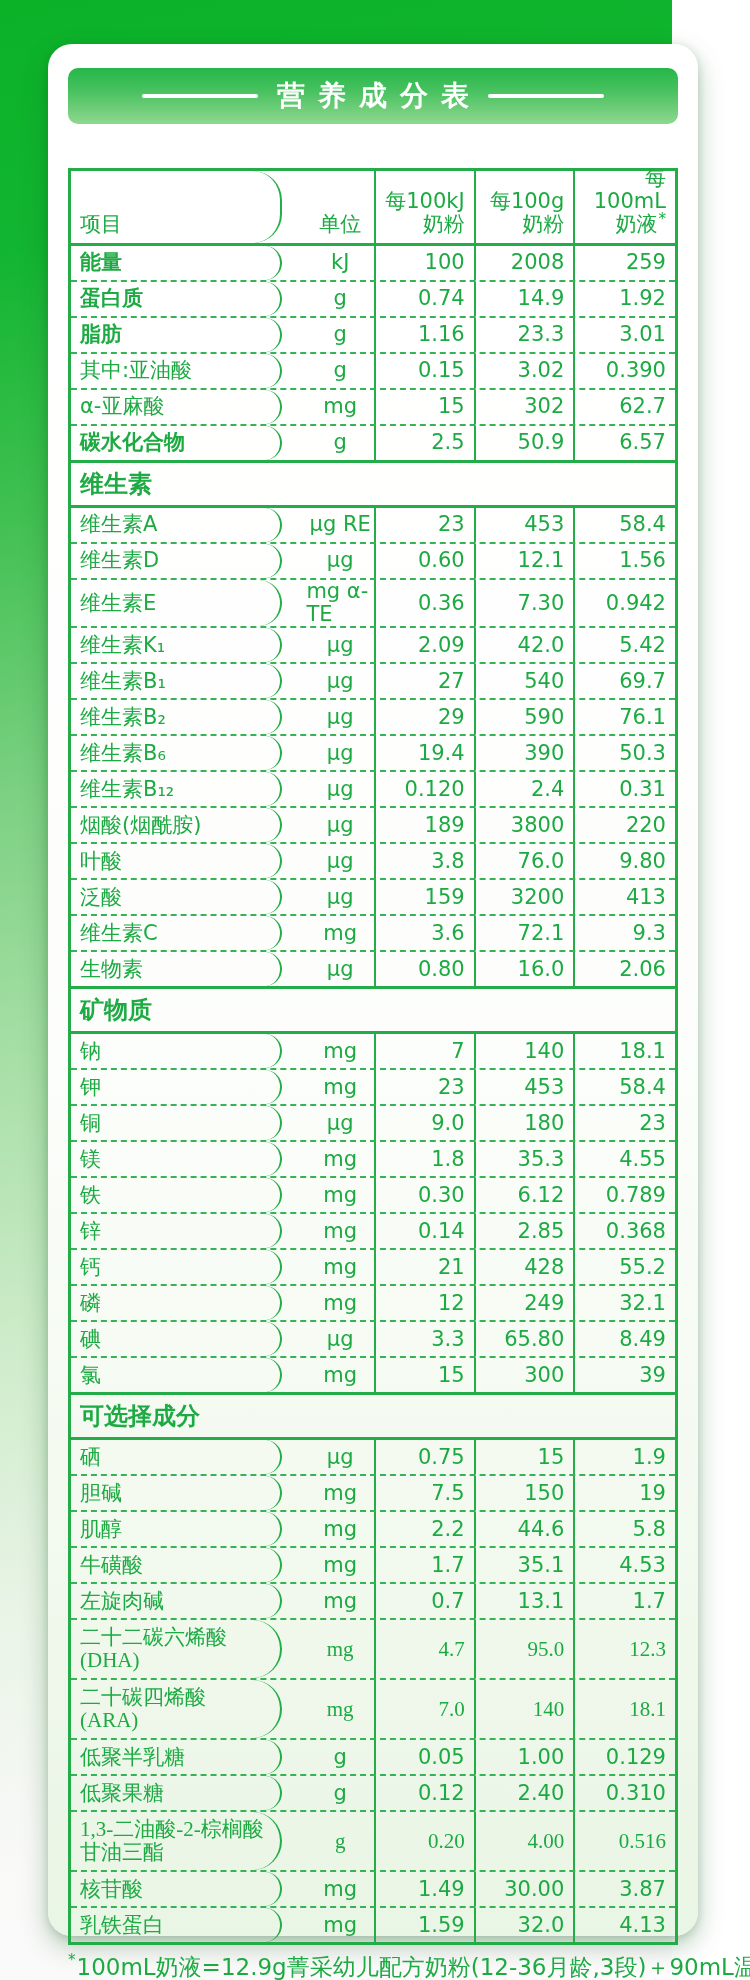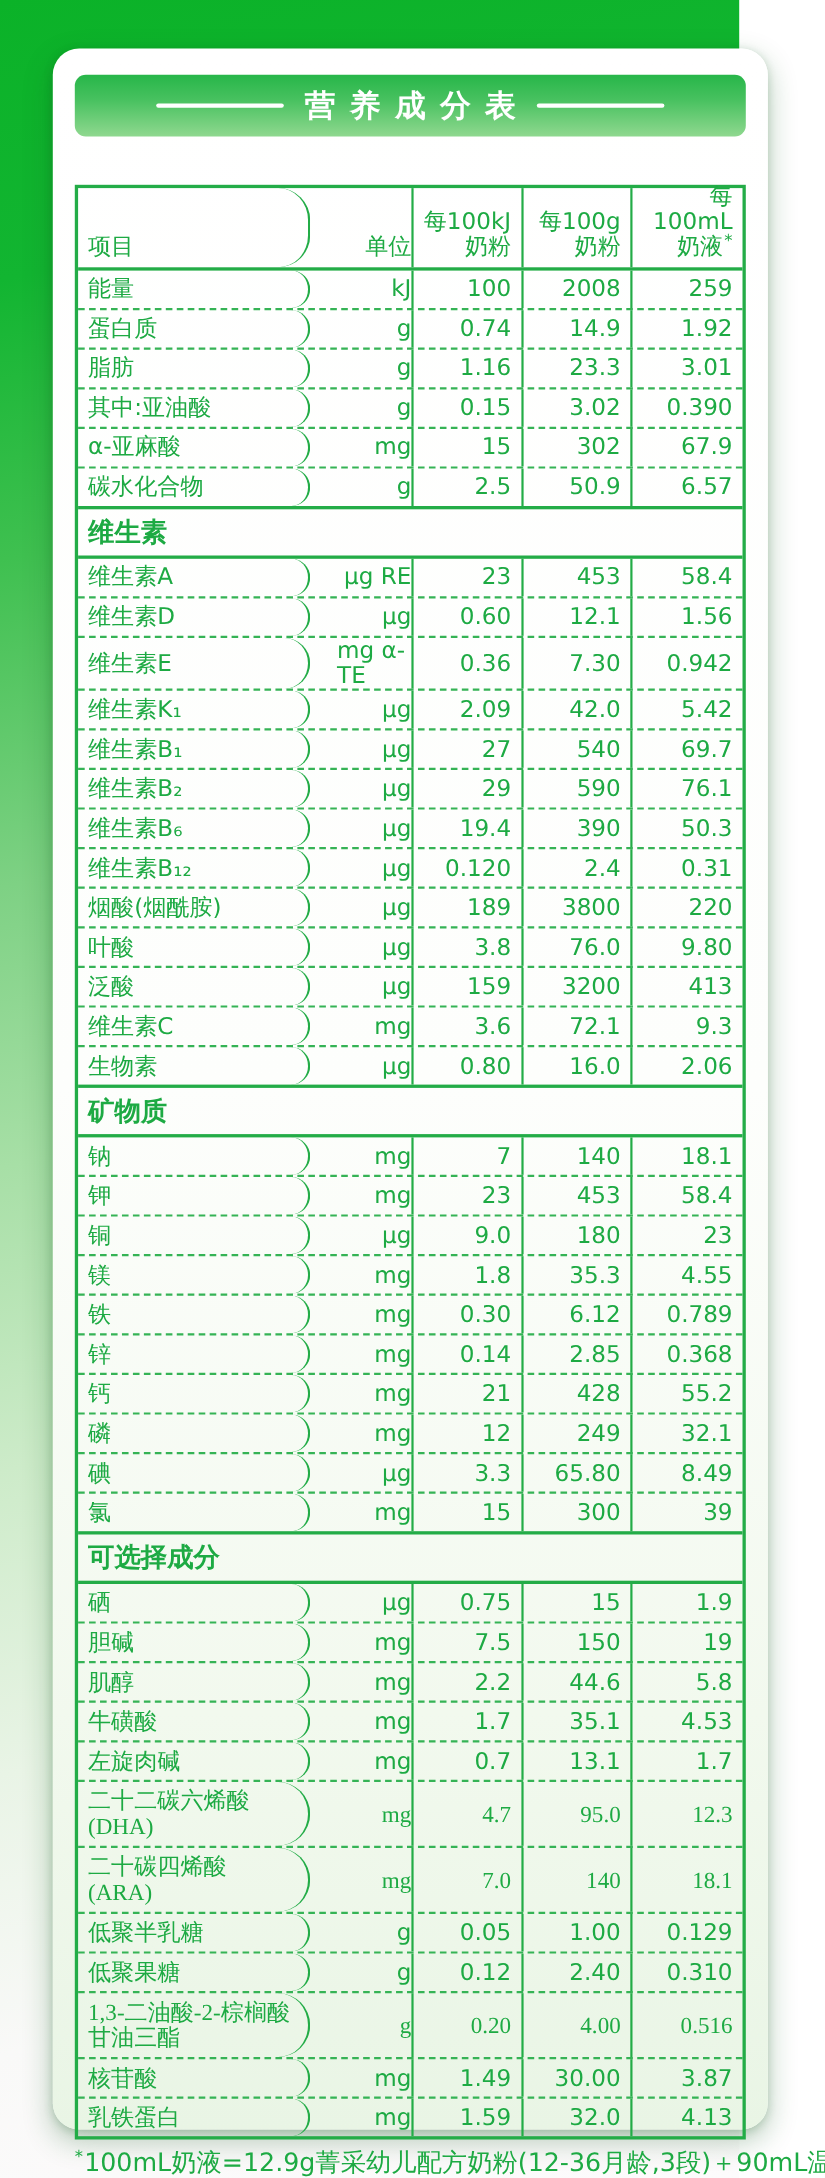--- a/index.html
+++ b/index.html
@@ -35,34 +35,34 @@
     margin:44px 20px 0 20px;
     border:3px solid #23ac47;
     color:#1daa43;
   }
   .thead { display:flex; border-bottom:3px solid #23ac47; height:72px; }
   .cell {
     box-sizing:border-box; display:flex; align-items:center;
     font-size:21px; line-height:1.1; color:#1daa43;
   }
   .c-item { width:35%;  padding-left:9px;  justify-content:flex-start;border-radius:29px; }
-  .c-unit { width:15.5%; padding-left:24px; justify-content:flex-end; }
+  .c-unit { width:15.5%; padding-left:24px; justify-content:center; }
   .c-num  { width:16.5%; padding-right:9px; justify-content:flex-end; text-align:right; }
   .thead .cell { align-items:flex-end; padding-bottom:7px; }
   .thead .c-num { flex-direction:column; justify-content:flex-end; align-items:flex-end; }
   .row .cell, .thead .cell { border-right:2px solid #23ac47; }
   .row .cell:last-child, .thead .cell:last-child { border-right:none; }
   .row { display:flex; min-height:34px; }
   .row + .row { border-top:2px dashed #35b355; }
   .row.two-line { min-height:58px;font-family:Liberation Serif, serif; }
   .row.two-line .c-item {
     flex-direction:column; align-items:flex-start; justify-content:center;
     padding-top:3px; padding-bottom:3px;
   }
-  .row.bold .c-item { font-weight:normal; }
+  .row.bold .c-item { font-weight:bold; }
   .section-header {
     border-top:3px solid #23ac47; border-bottom:3px solid #23ac47;
     height:42px; display:flex; align-items:center;
     padding-left:9px; font-weight:bold; font-size:24px; color:#1daa43;
   }
   .hdr-star { font-size:15px; position:relative; top:-7px; margin-left:1px; }
   .footnote {
     margin:8px 20px 0 20px; font-size:23px; color:#1daa43;
     display:flex; align-items:flex-start; line-height:1.3; white-space:nowrap;
   }
@@ -139,21 +139,21 @@
               <div class="cell c-num">3.02</div>
               <div class="cell c-num">0.390</div>
             </div>
             <div class="row">
               <div class="cell c-item">
                 <div>α-亚麻酸</div>
               </div>
               <div class="cell c-unit">mg</div>
               <div class="cell c-num">15</div>
               <div class="cell c-num">302</div>
-              <div class="cell c-num">67.9</div>
+              <div class="cell c-num">62.7</div>
             </div>
             <div class="row bold">
               <div class="cell c-item">
                 <div>碳水化合物</div>
               </div>
               <div class="cell c-unit">g</div>
               <div class="cell c-num">2.5</div>
               <div class="cell c-num">50.9</div>
               <div class="cell c-num">6.57</div>
             </div>

